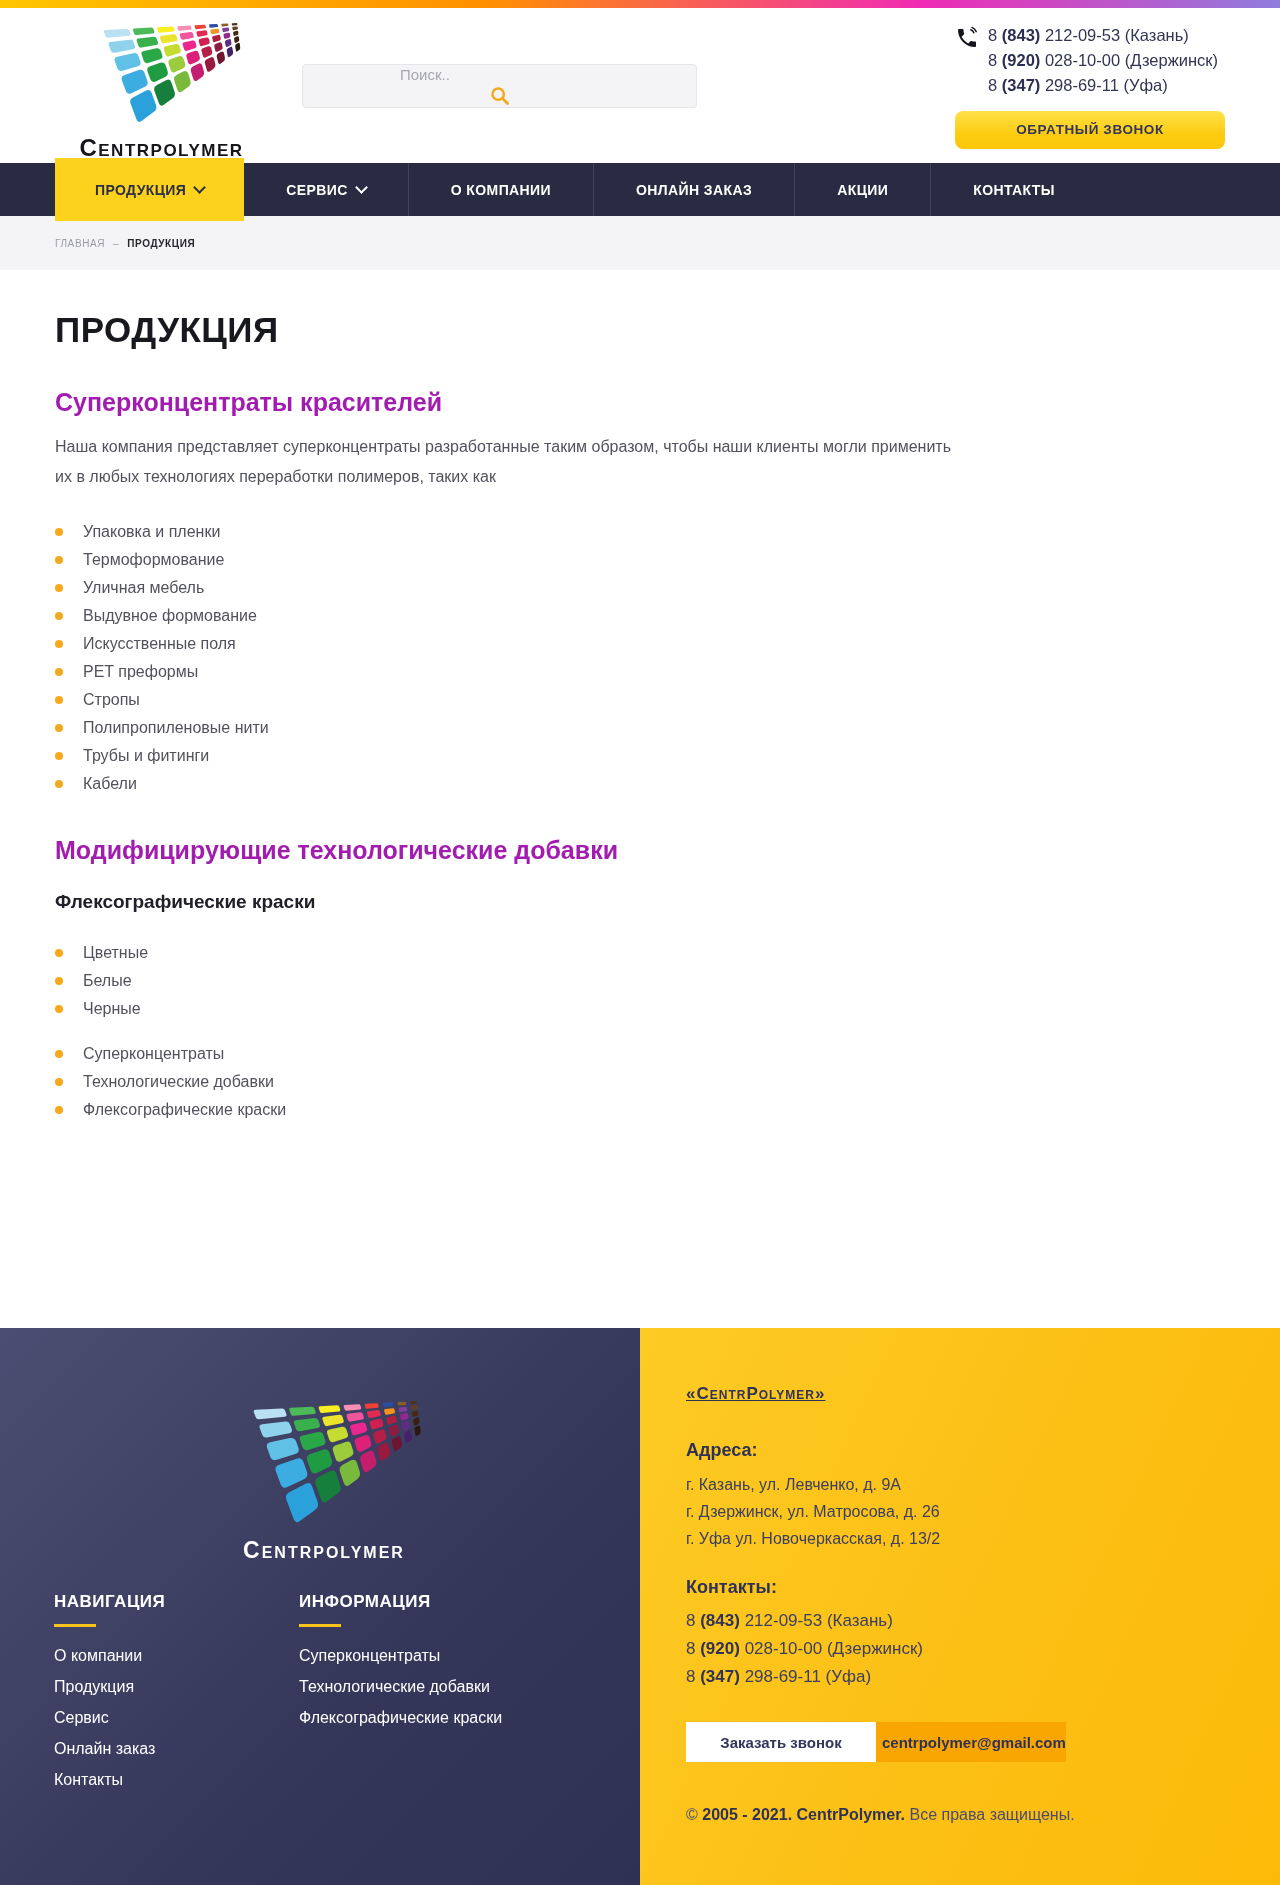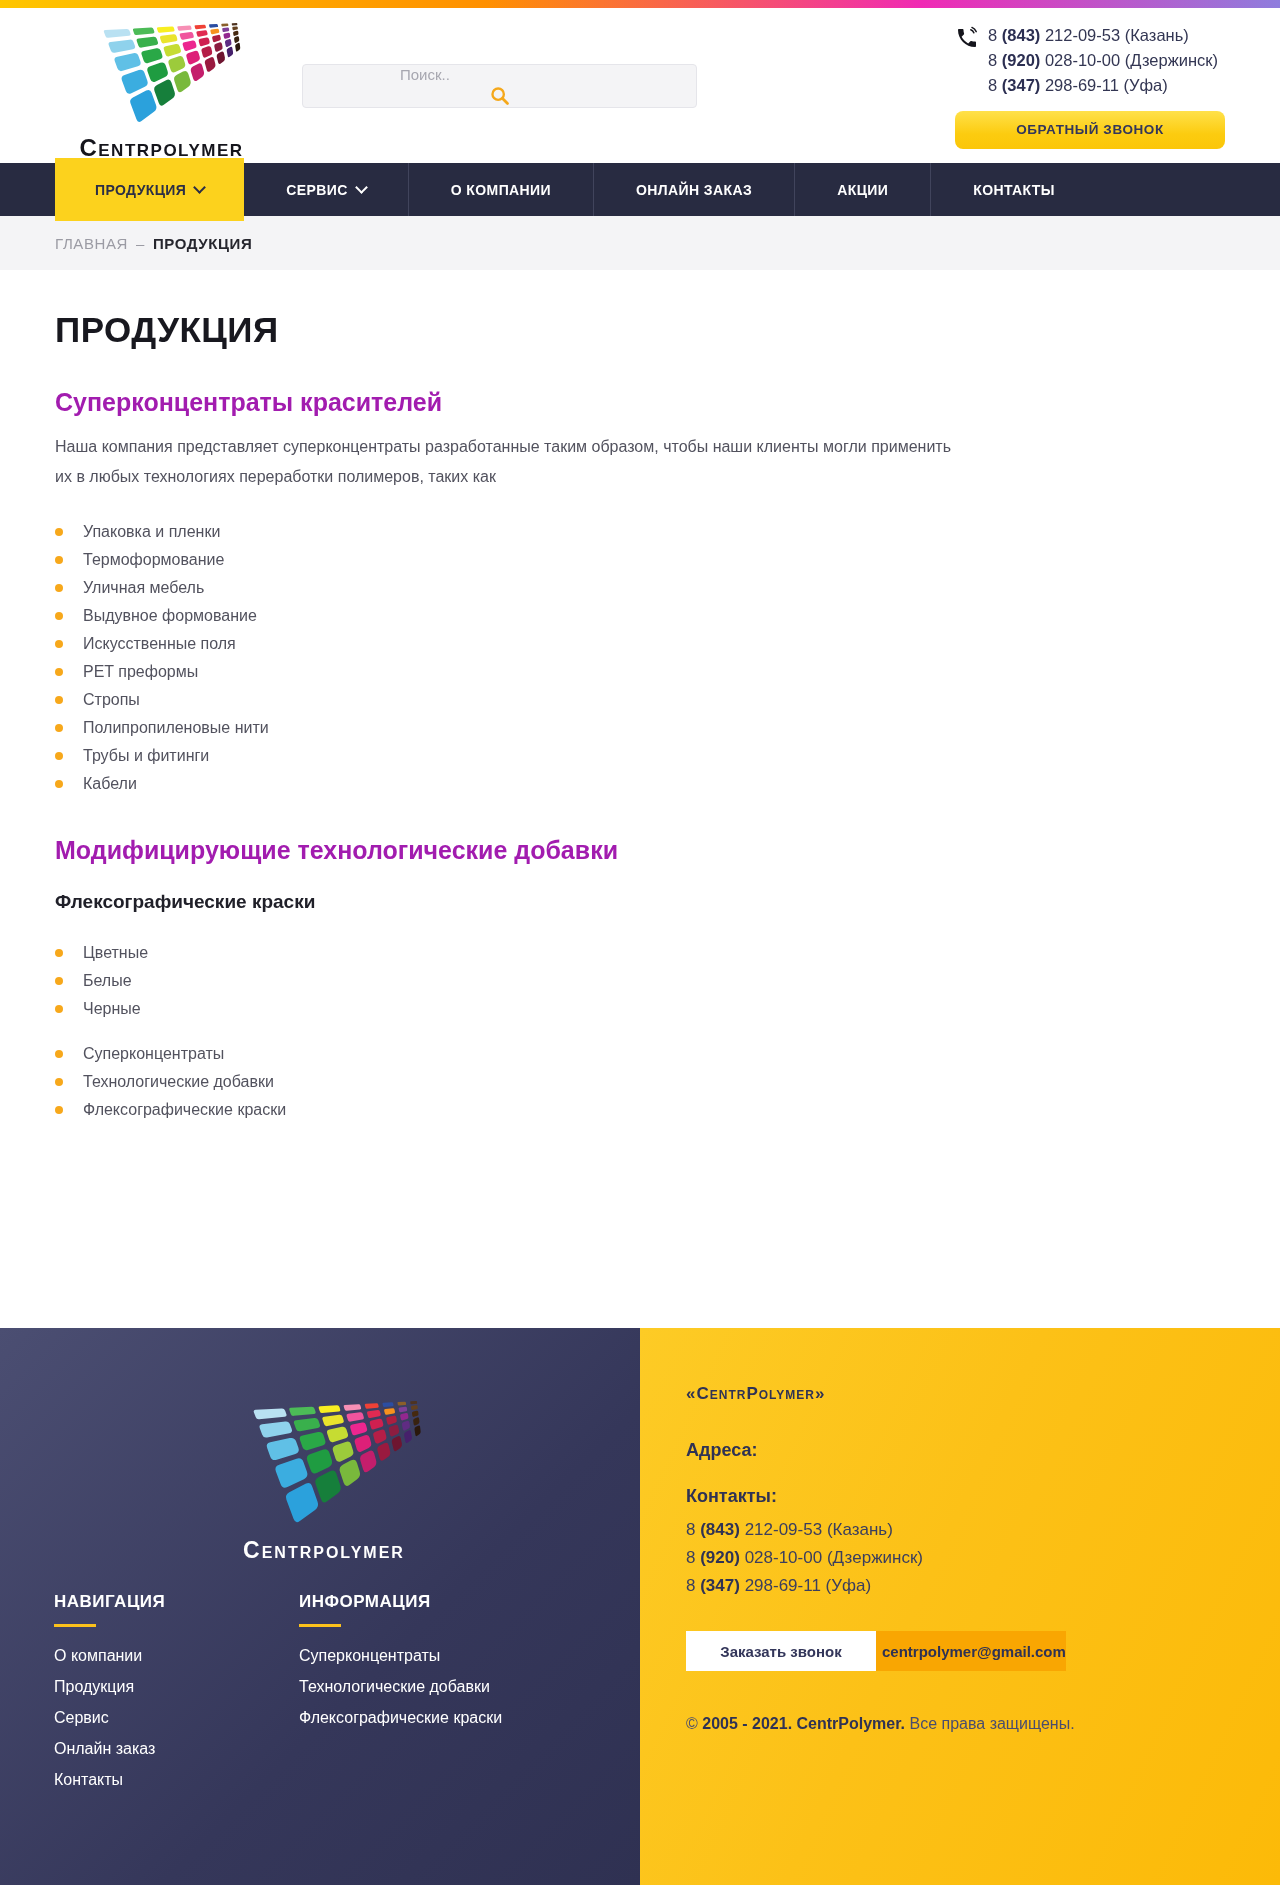--- a/index.html
+++ b/index.html
@@ -27,21 +27,21 @@
 
   
   .nav{height:53px;background:#282b41;padding-left:55px;position:relative;z-index:5;}
   .nav-inner{display:flex;height:100%;}
   .nav-item{display:flex;align-items:center;padding:0 42px;color:#fff;font-size:14px;font-weight:bold;letter-spacing:.4px;cursor:pointer;text-decoration:none;border-right:1px solid #41445c;}
   .nav-item:last-child{border-right:0;}
   .nav-item.active{background:#fcd21d;color:#2b2e45;position:relative;top:-5px;height:63px;box-sizing:border-box;padding:0 40px;border-right:0;}
   .chev{display:inline-block;width:7px;height:7px;border-right:2px solid currentColor;border-bottom:2px solid currentColor;transform:rotate(45deg);margin-left:9px;position:relative;top:-2px;}
 
   
-  .breadcrumb{height:54px;background:#f4f4f6;display:flex;align-items:center;padding:0 55px;font-size:15px;letter-spacing:.6px;}
+  .breadcrumb{height:54px;background:#f4f4f6;display:flex;align-items:center;padding:0 55px;font-size:10px;letter-spacing:.6px;}
   .bc-home{color:#9b9ba4;cursor:pointer;text-decoration:none;}
   .bc-sep{margin:0 8px;color:#9b9ba4;}
   .bc-cur{color:#26262e;font-weight:bold;}
 
   
   .main{min-height:1058px;box-sizing:border-box;padding:40px 55px 0;}
   .main h1{font-size:35px;font-weight:800;color:#18181f;margin:0;letter-spacing:.5px;}
   .main h2{font-size:25px;color:#a21caf;margin:38px 0 0;}
   .main h3{font-size:19px;color:#202029;margin:26px 0 0;}
   .main p{font-size:16px;line-height:30px;color:#52525e;margin:15px 0 0;max-width:900px;}
@@ -57,21 +57,21 @@
   .f-logo svg{width:236px;height:153px;display:block;}
   .logo-word.light{color:#fff;font-size:23px;letter-spacing:2px;}
   .f-cols{display:flex;padding-left:54px;margin-top:28px;}
   .f-col{width:245px;}
   .f-col.info{width:215px;}
   .f-title{color:#fff;font-weight:bold;font-size:17px;letter-spacing:.5px;}
   .f-underline{display:block;width:42px;height:3px;background:#fcc21c;margin:12px 0 13px;}
   .f-link{display:block;color:#fff;font-size:16px;line-height:31px;text-decoration:none;cursor:pointer;}
 
   .f-right{width:640px;box-sizing:border-box;background:linear-gradient(115deg,#fdcb25 0%,#fcc117 45%,#fcba08 100%);padding:56px 50px 0 46px;color:#33365a;}
-  .f-company{font-weight:bold;font-variant:small-caps;font-size:17px;letter-spacing:1px;color:#2f3254;}
+  .f-company{font-weight:bold;font-variant:small-caps;font-size:17px;letter-spacing:1px;color:#2f3254;text-decoration:underline;}
   .f-h{font-weight:bold;font-size:18px;margin-top:36px;color:#2f3254;}
   .f-h.contacts{margin-top:25px;}
   .f-addrs{margin-top:10px;}
   .f-addr{font-size:16px;line-height:27px;color:#3b3e5e;}
   .f-phones{margin-top:9px;}
   .f-phone{font-size:17px;line-height:28px;color:#3b3e5e;cursor:pointer;}
   .f-phone b{color:#2f3254;}
   .f-btns{display:flex;margin-top:31px;}
   .f-btns button{width:190px;height:40px;border:0;font-family:inherit;font-size:15px;cursor:pointer;}
   .btn-call{background:#fff;font-weight:600;color:#33365a;}
@@ -361,20 +361,25 @@
               <a class="f-link">Флексографические краски</a>
             </div>
         </div>
       </div>
     </div>
 
     <div class="f-right">
       <div class="f-company">«CentrPolymer»</div>
 
       <div class="f-h">Адреса:</div>
+      <div class="f-addrs">
+          <div class="f-addr">г. Казань, ул. Левченко, д. 9А</div>
+          <div class="f-addr">г. Дзержинск, ул. Матросова, д. 26</div>
+          <div class="f-addr">г. Уфа ул. Новочеркасская, д. 13/2</div>
+        </div>
 
       <div class="f-h contacts">Контакты:</div>
       <div class="f-phones">
           <div class="f-phone">
           <span>8</span>
           <b>(843)</b>
           <span>212-09-53</span>
           <span>(Казань)</span>
         </div>
           <div class="f-phone">

